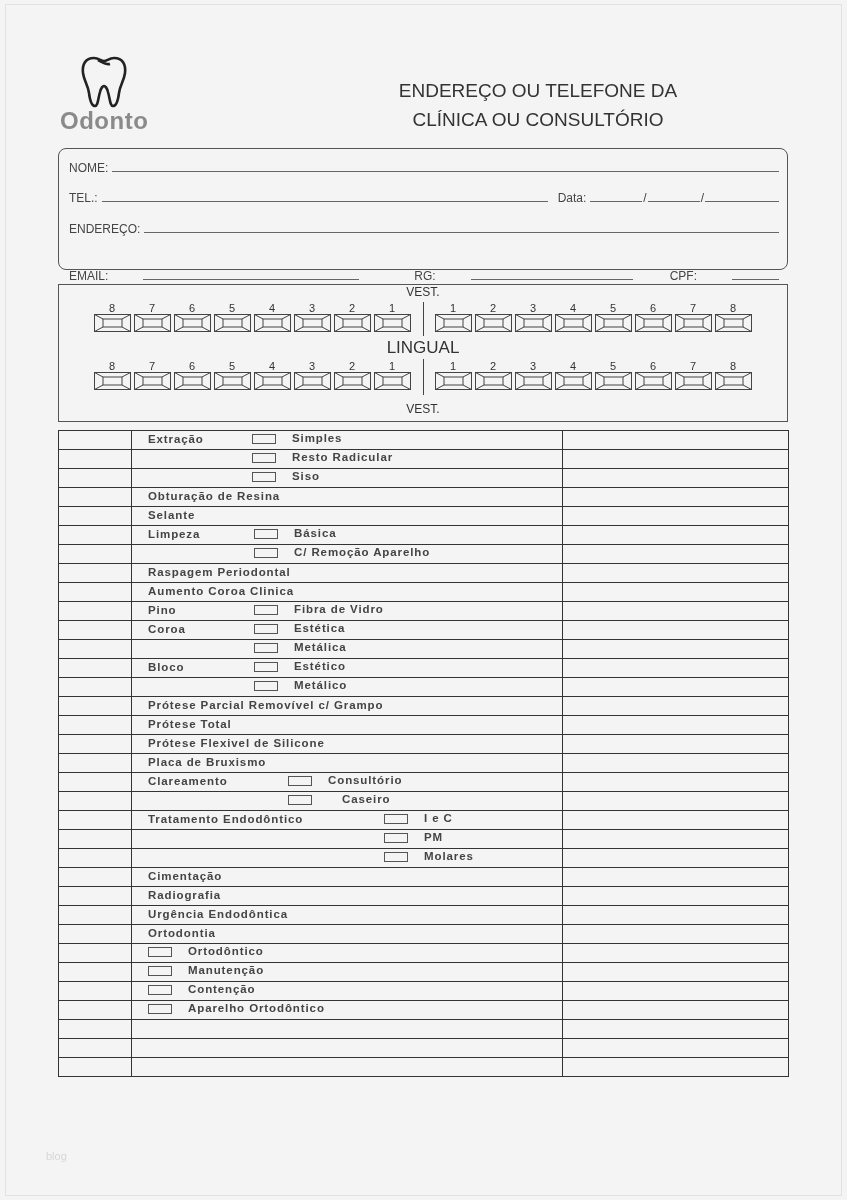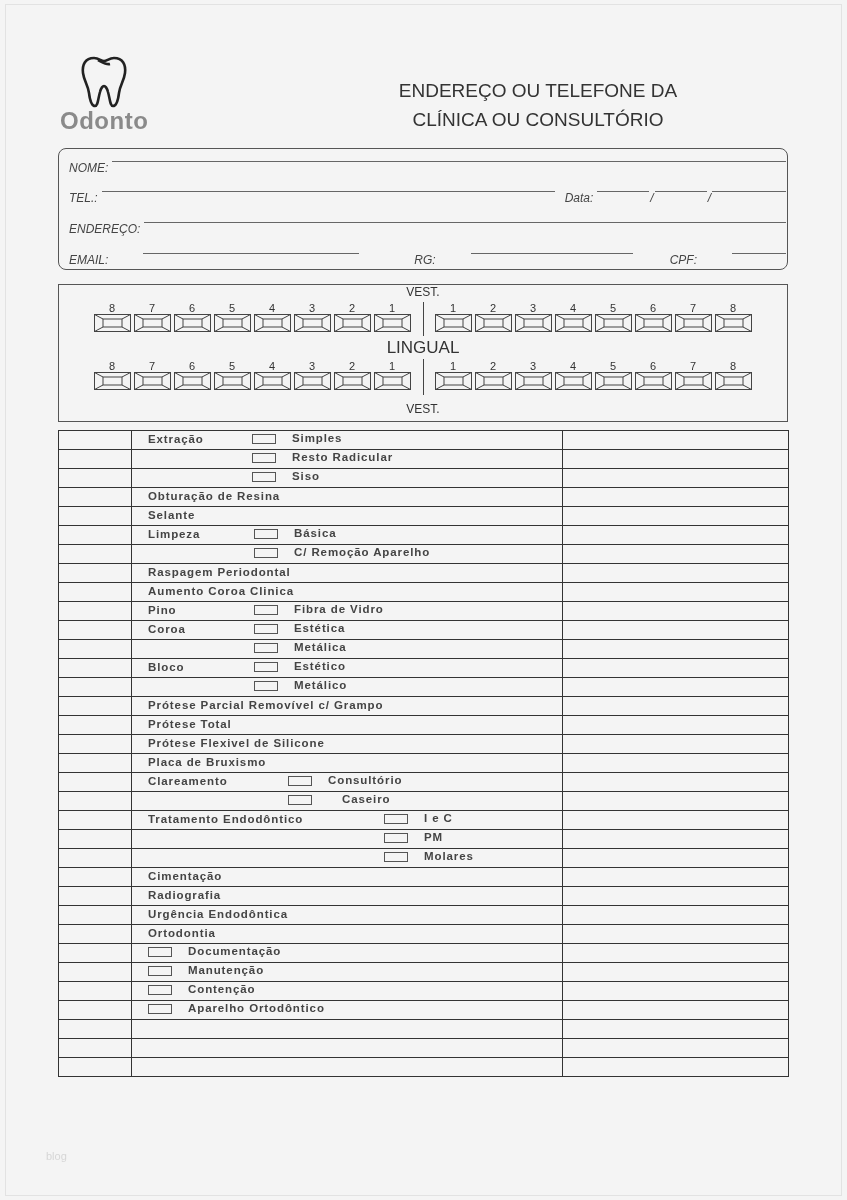--- a/index.html
+++ b/index.html
@@ -11,21 +11,21 @@
 
   
   .logo { position:absolute; left:60px; top:55px; width:110px; text-align:left; }
   .logo svg { position:absolute; left:20px; top:0; }
   .logo-text { position:absolute; left:0; top:52px; font-size:24px; font-weight:bold; color:#8a8a8a; letter-spacing:0.5px; }
 
   .clinic { position:absolute; left:330px; top:76px; width:416px; text-align:center; font-size:19px; color:#333; line-height:29px; }
 
   
   .patient-box { position:absolute; left:58px; top:148px; width:730px; height:122px; border:1px solid #555; border-radius:8px; box-sizing:border-box; }
-  .pf { position:absolute; left:10px; right:1px; display:flex; align-items:flex-start; font-size:12px; color:#444;font-style:italic; }
+  .pf { position:absolute; left:10px; right:8px; display:flex; align-items:flex-end; font-size:12px; color:#444; }
   .pf .lbl { white-space:nowrap; margin-right:4px; }
   .pf .line { border-bottom:1px solid #666; height:0; margin-bottom:3px; }
   .pf .slash { margin:0 1px; }
 
   
   .odonto { position:absolute; left:58px; top:284px; width:730px; height:138px; border:1px solid #555; box-sizing:border-box; }
   .vest-top { position:absolute; left:0; right:0; top:0; text-align:center; font-size:12px; color:#333; }
   .vest-bot { position:absolute; left:0; right:0; top:117px; text-align:center; font-size:12px; color:#333; }
   .lingual { position:absolute; left:0; right:0; top:53px; text-align:center; font-size:17px; color:#333; }
   .divider { position:absolute; left:364px; width:1px; background:#444; }
@@ -78,21 +78,21 @@
   </div>
   <div class="pf" style="top:73px;">
     <span class="lbl">ENDEREÇO:</span>
     <span class="line" style="flex:1;"></span>
   </div>
   <div class="pf" style="top:104px;gap:31px;">
     <span class="lbl">EMAIL:</span>
     <span class="line" style="width:216px;"></span>
     <span class="lbl" style="margin-left:24px;">RG:</span>
     <span class="line" style="width:162px;"></span>
-    <span class="lbl" style="margin-left:6px;">CPF:</span>
+    <span class="lbl" style="margin-left:6px;margin-top:16px;">CPF:</span>
     <span class="line" style="flex:1;"></span>
   </div>
 </div>
 
 <div class="odonto">
   <div class="vest-top">VEST.</div>
   <div class="divider" style="top:17px; height:34px;"></div>
   <div class="lingual">LINGUAL</div>
   <div class="divider" style="top:74px; height:36px;"></div>
   <div class="vest-bot">VEST.</div>
@@ -793,21 +793,21 @@
             <span class="cat">Ortodontia</span>
           </div>
         </td>
         <td></td>
       </tr>
       <tr>
         <td></td>
         <td>
           <div class="cellwrap">
             <span class="cb" style="left: 16px;"></span>
-            <span class="opt" style="left: 56px;">Documentação</span>
+            <span class="opt" style="left: 56px;">Ortodôntico</span>
           </div>
         </td>
         <td></td>
       </tr>
       <tr>
         <td></td>
         <td>
           <div class="cellwrap">
             <span class="cb" style="left: 16px;"></span>
             <span class="opt" style="left: 56px;">Manutenção</span>

